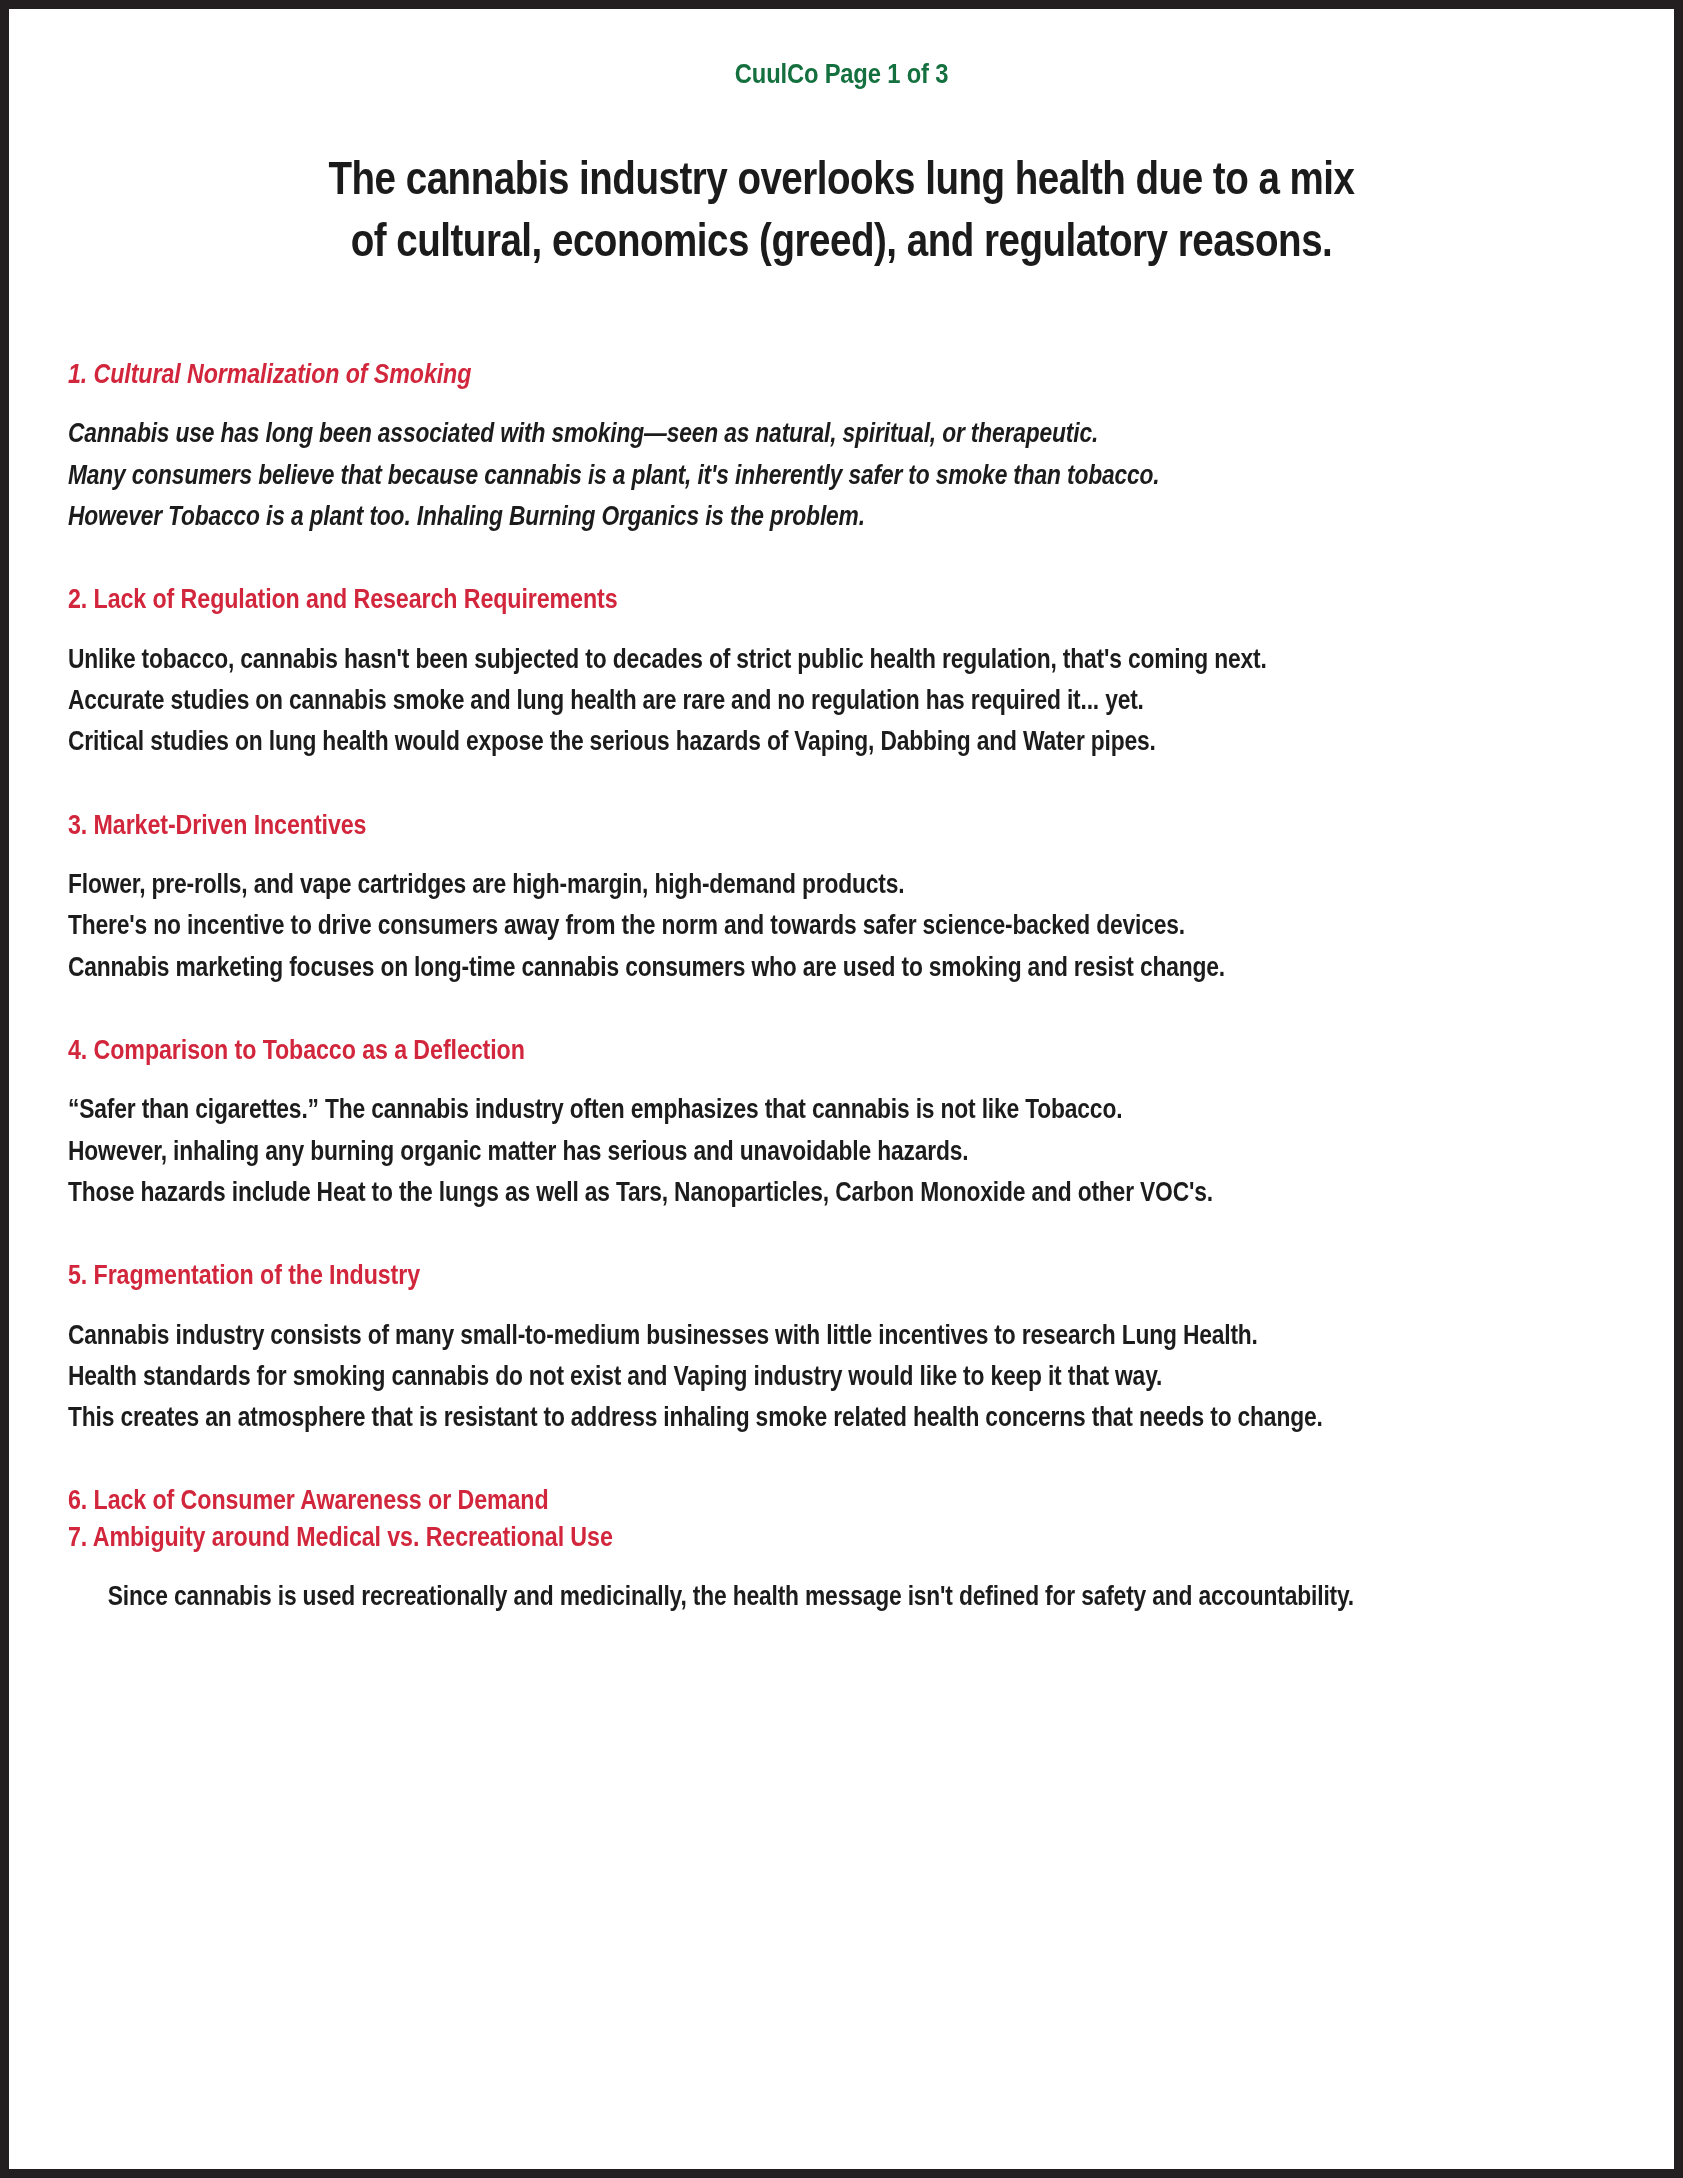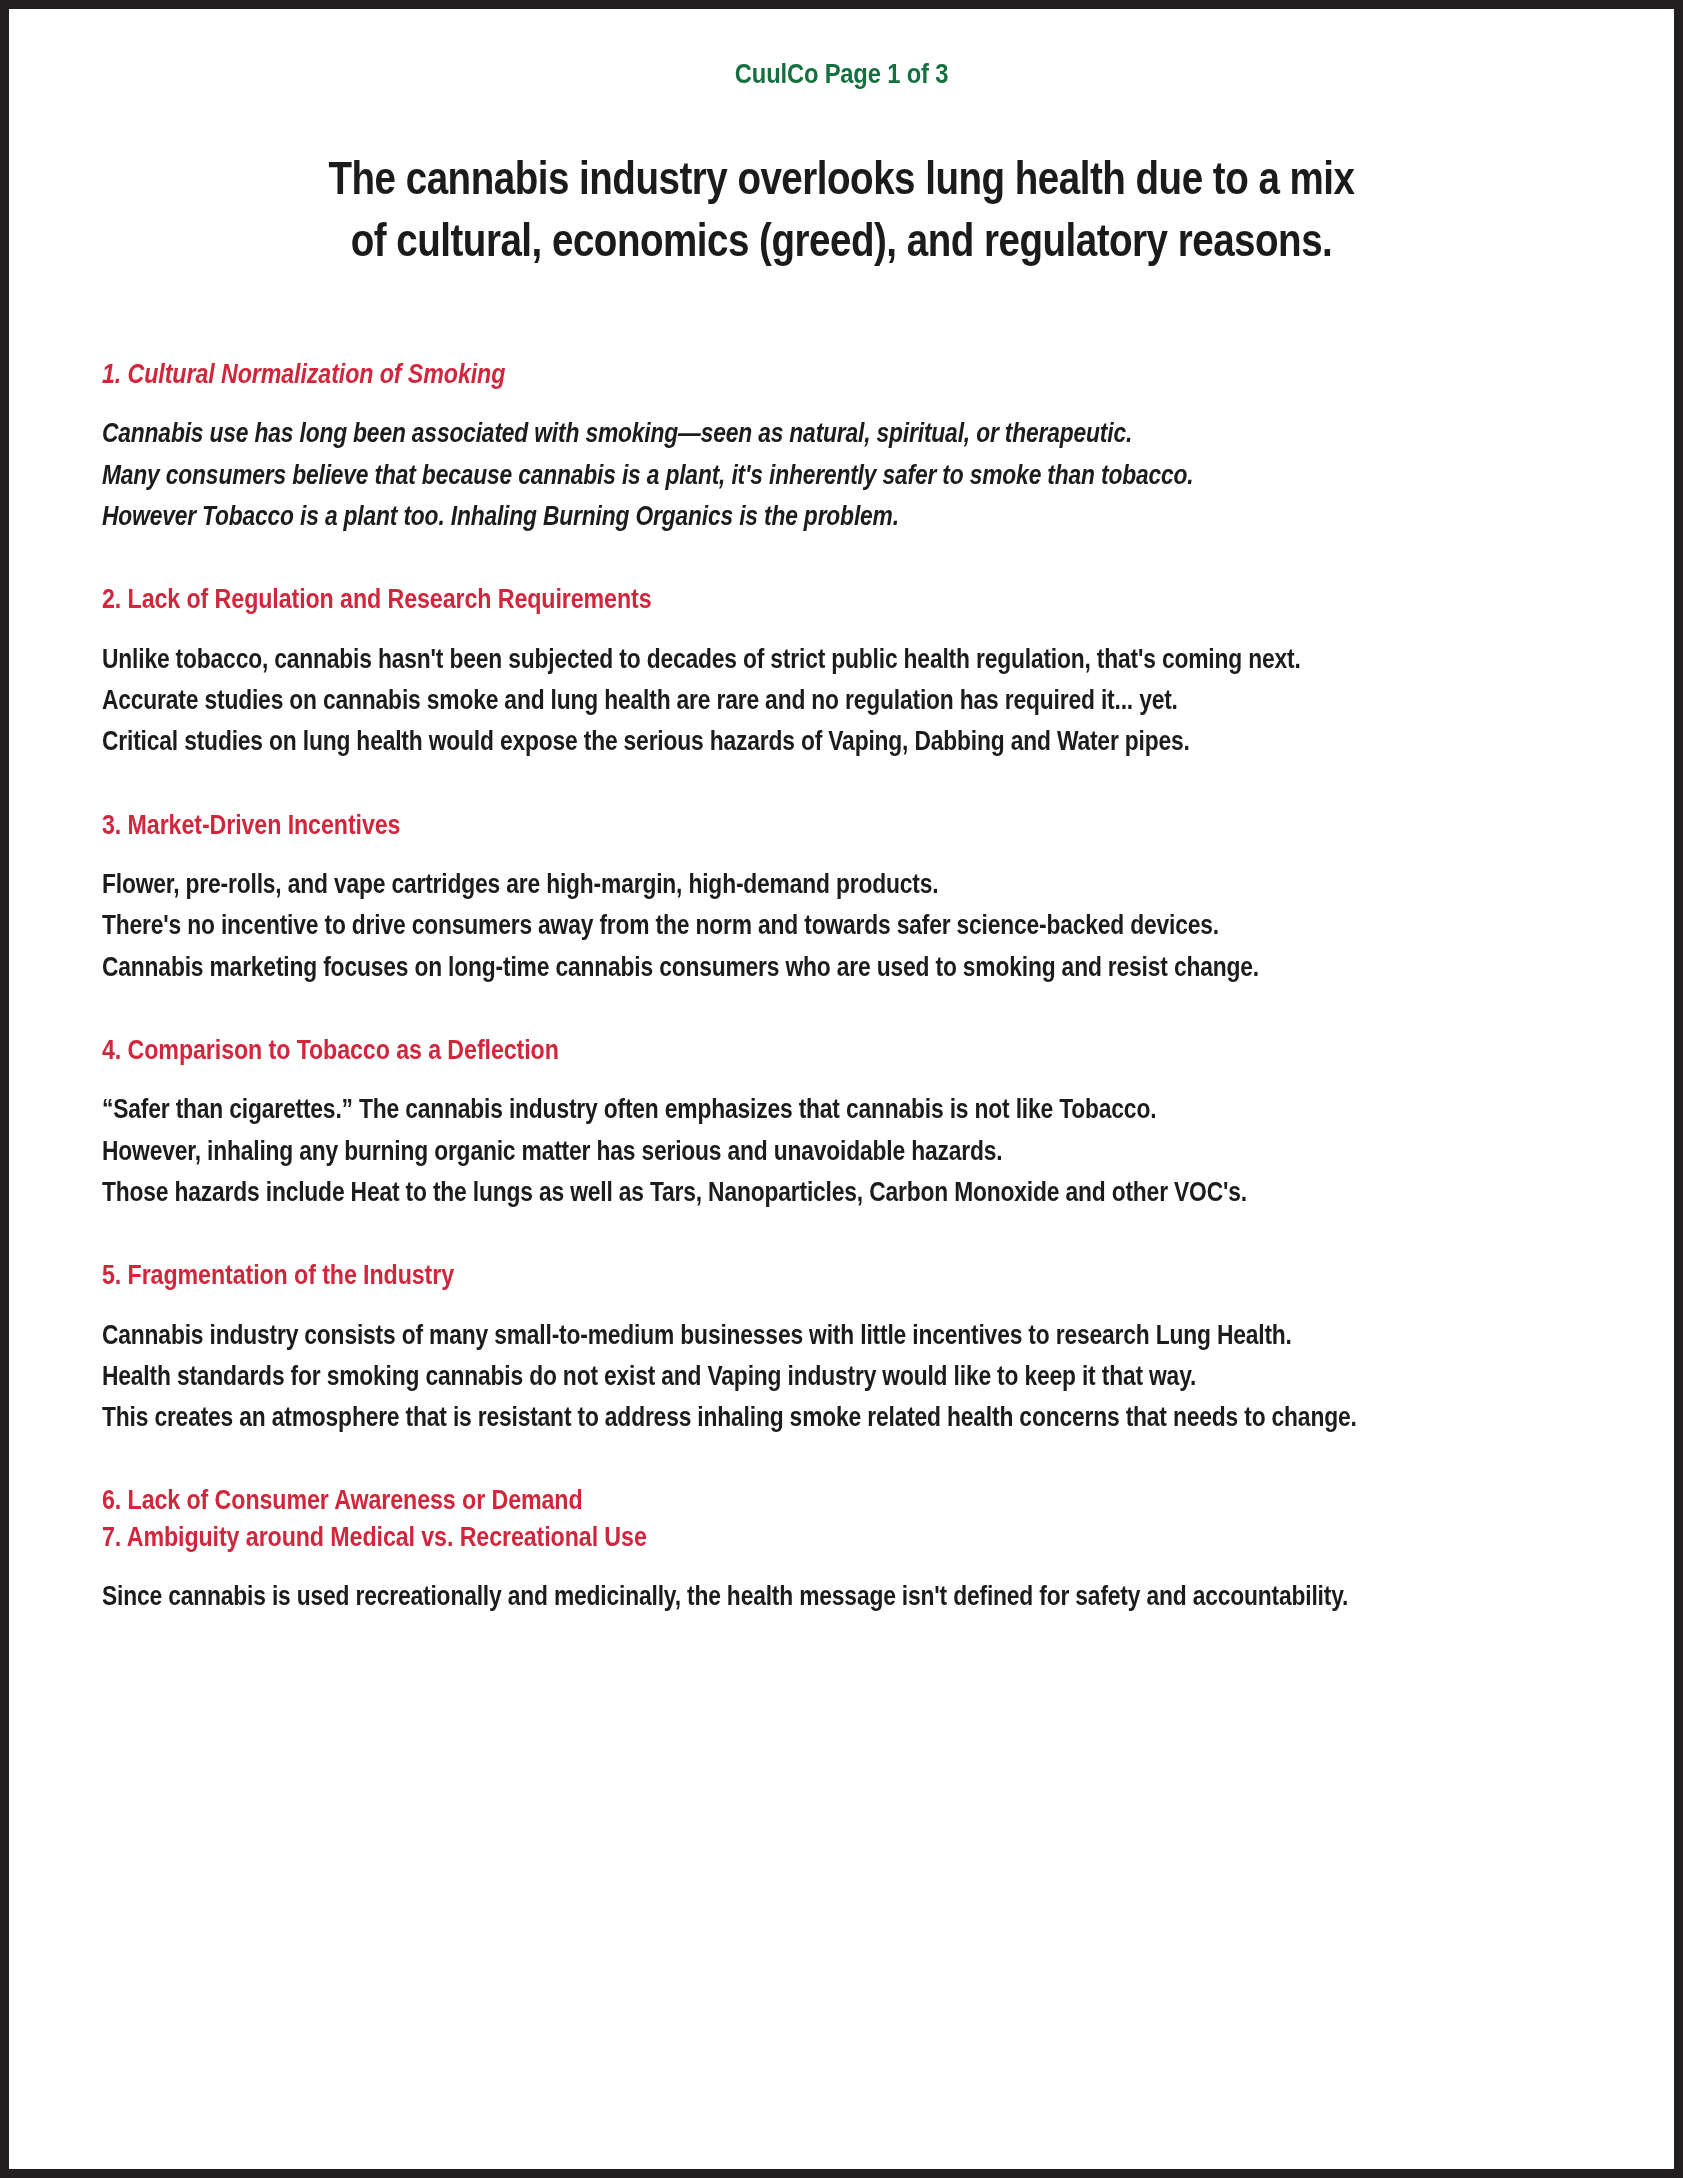--- a/index.html
+++ b/index.html
@@ -20,21 +20,21 @@
   }
 
   
   #sheet {
     position: absolute;
     left: 0;
     top: 0;
     right: 0;
     bottom: 0;
     background: #ffffff;
-    padding: 0 71px;
+    padding: 0 37px;
     box-sizing: border-box;
   }
 
   
   .page-header {
     text-align: center;
     margin-top: 50px;
     font-weight: bold;
     font-size: 27px;
     letter-spacing: -0.2px;
@@ -94,21 +94,21 @@
     font-size: 27px;
     line-height: 1.53;
     letter-spacing: -0.2px;
     white-space: nowrap;
     transform: scaleX(0.845);
     transform-origin: left center;
   }
 
   
   .section:first-child { margin-top: 0; font-style: italic; }
-  .section:last-child .section-body { margin-bottom: 0; }
+  .section:last-child .section-body { margin-bottom: 0; text-align: center; }
 </style>
 </head>
 <body>
 
 <div id="page">
   <div id="sheet">
 
     <div class="page-header">CuulCo Page 1 of 3</div>
 
     <div class="doc-title">

